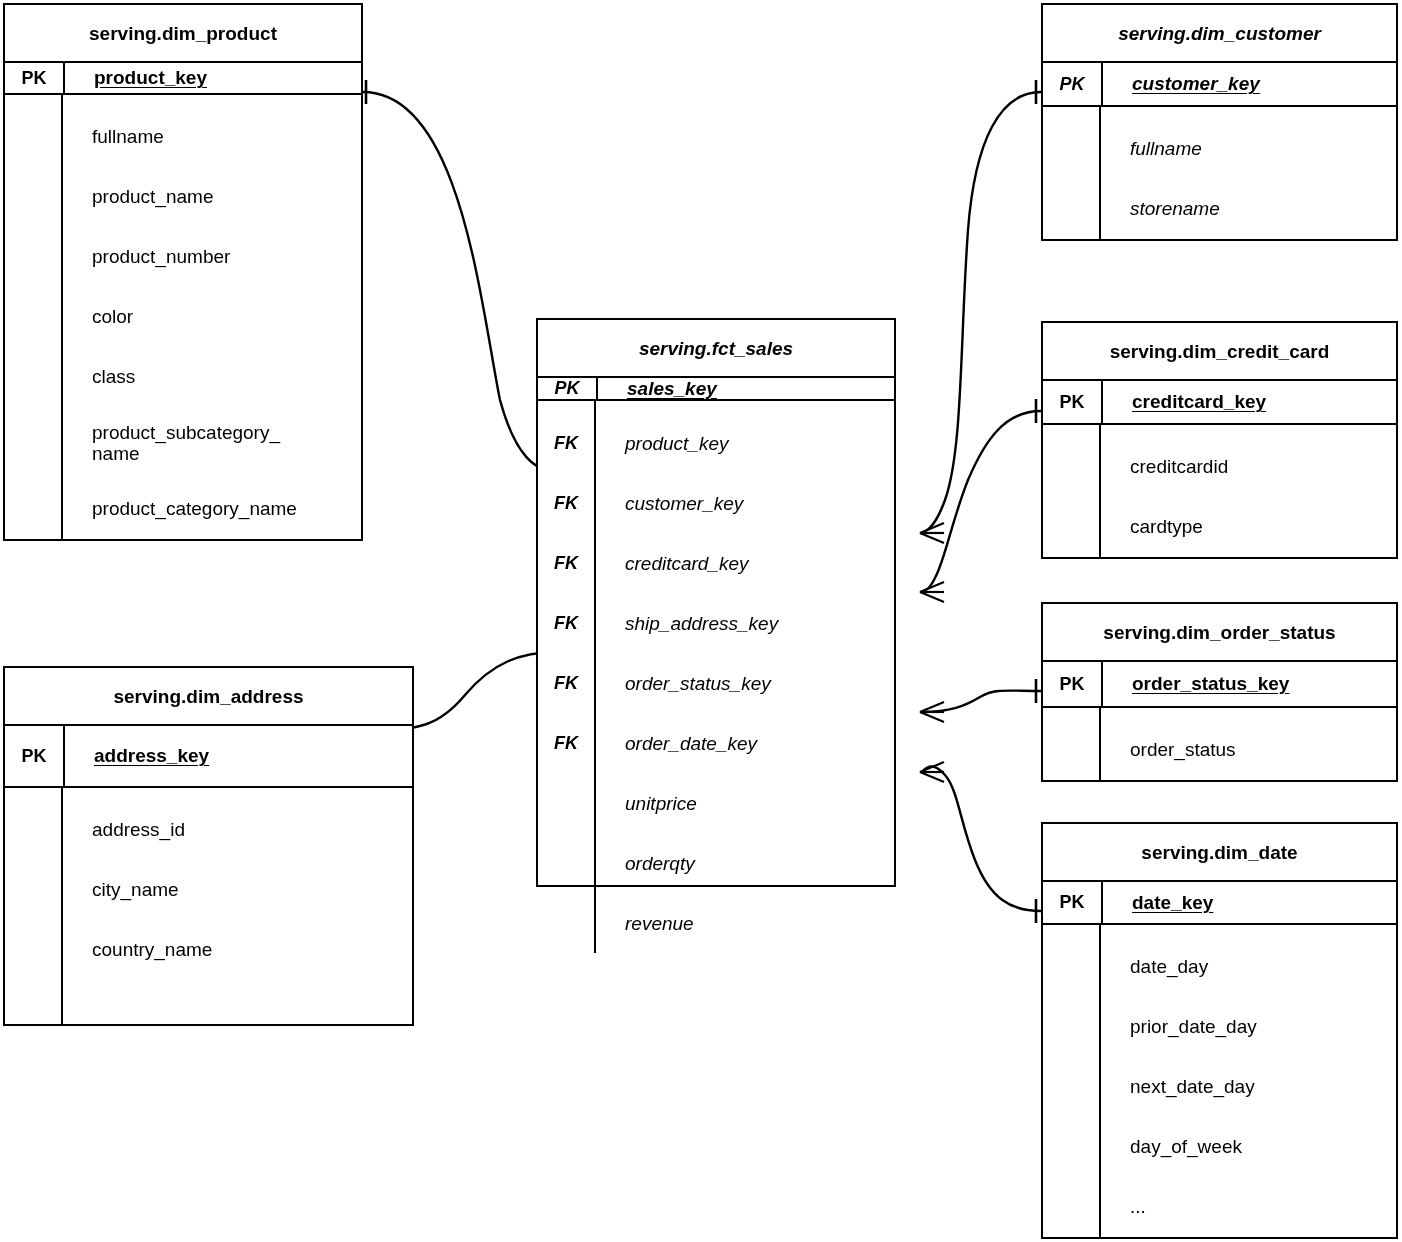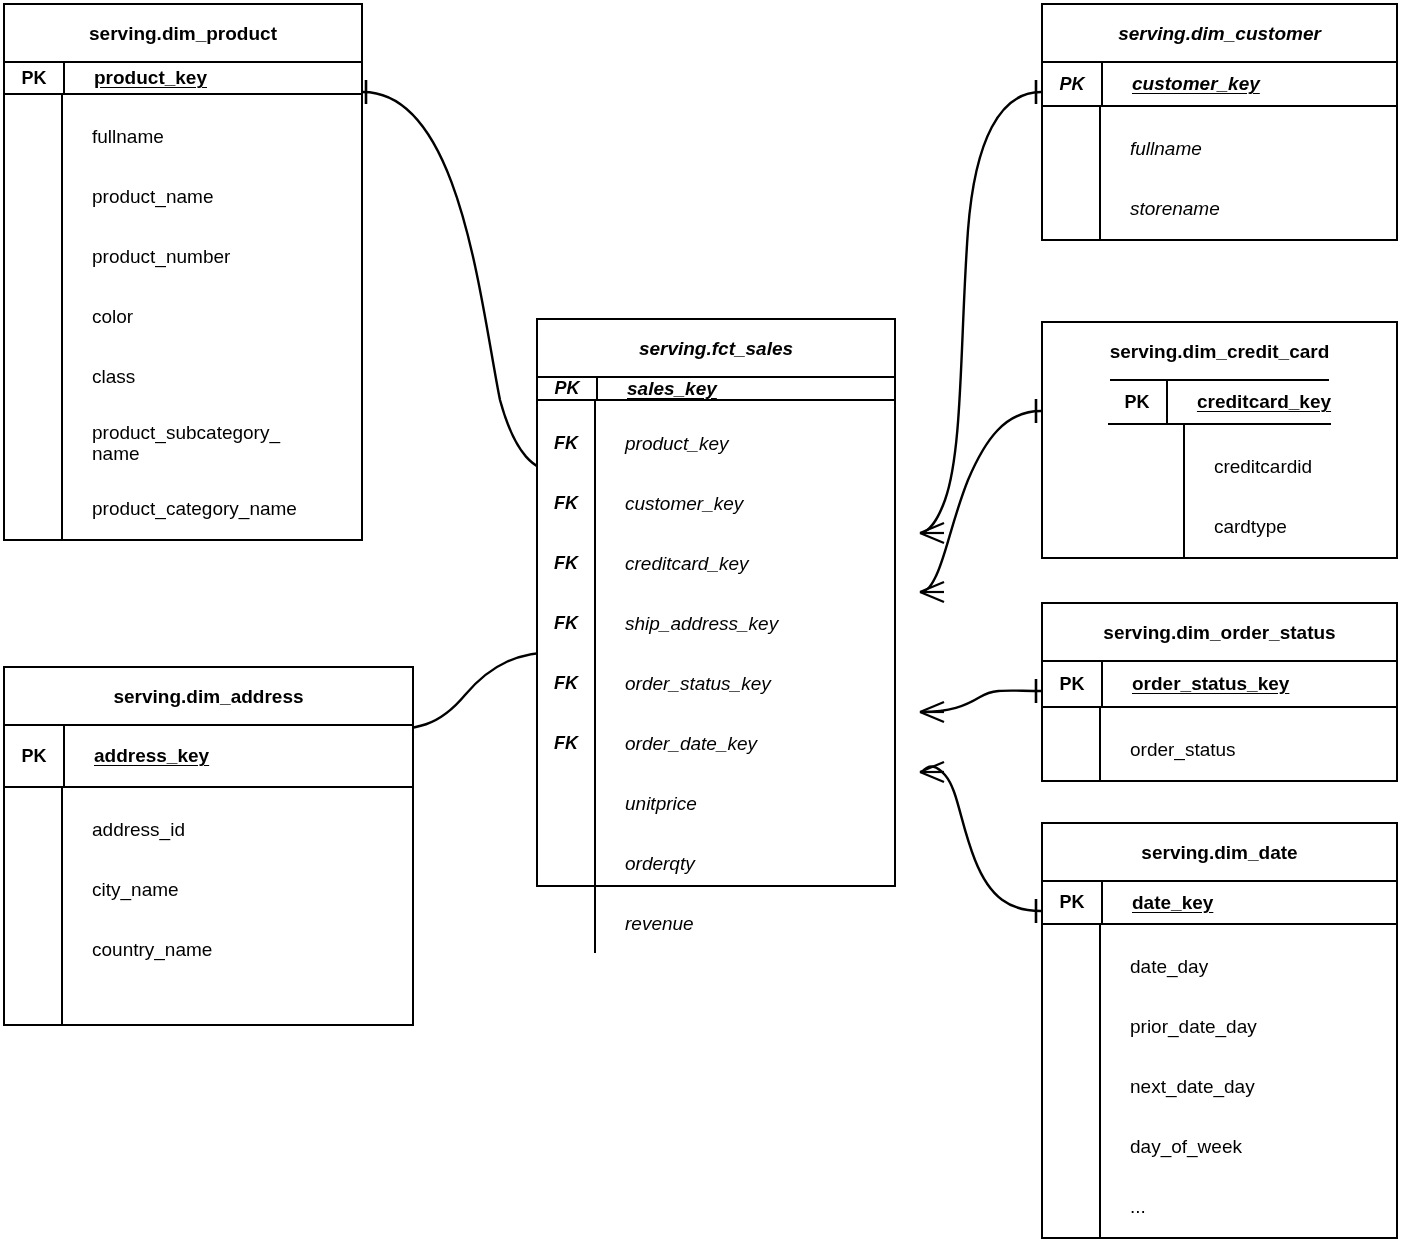--- a/index.html
+++ b/index.html
@@ -266,21 +266,21 @@
     <div class="body-rows">
       <div class="key-col"></div>
       <div class="name-col">
         <div class="row-pad-top"></div>
         <div class="name-cell row-h">fullname</div>
         <div class="name-cell row-h">storename</div>
       </div>
     </div>
   </div>
 
-  <div class="entity" style="left:1041px; top:321px; width:357px; height:238px;align-items:center;">
+  <div class="entity" style="left:1041px; top:321px; width:357px; height:238px;">
     <div class="entity-title">serving.dim_credit_card</div>
     <div class="pk-row">
       <div class="key-cell">PK</div>
       <div class="name-cell">
           <span class="pk-text">creditcard_key</span>
         </div>
     </div>
     <div class="body-rows">
       <div class="key-col"></div>
       <div class="name-col">

